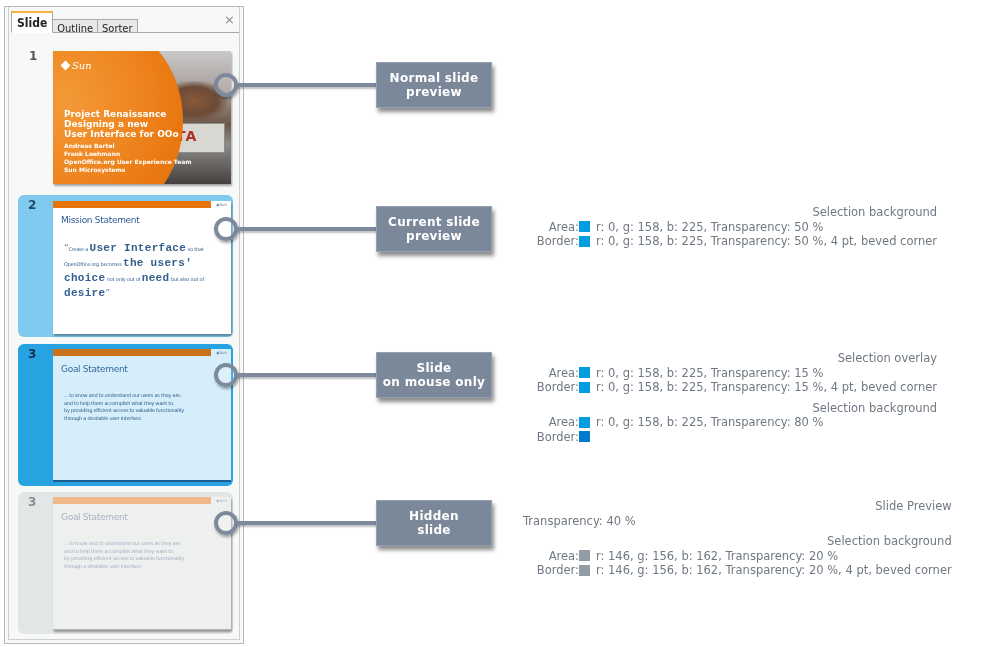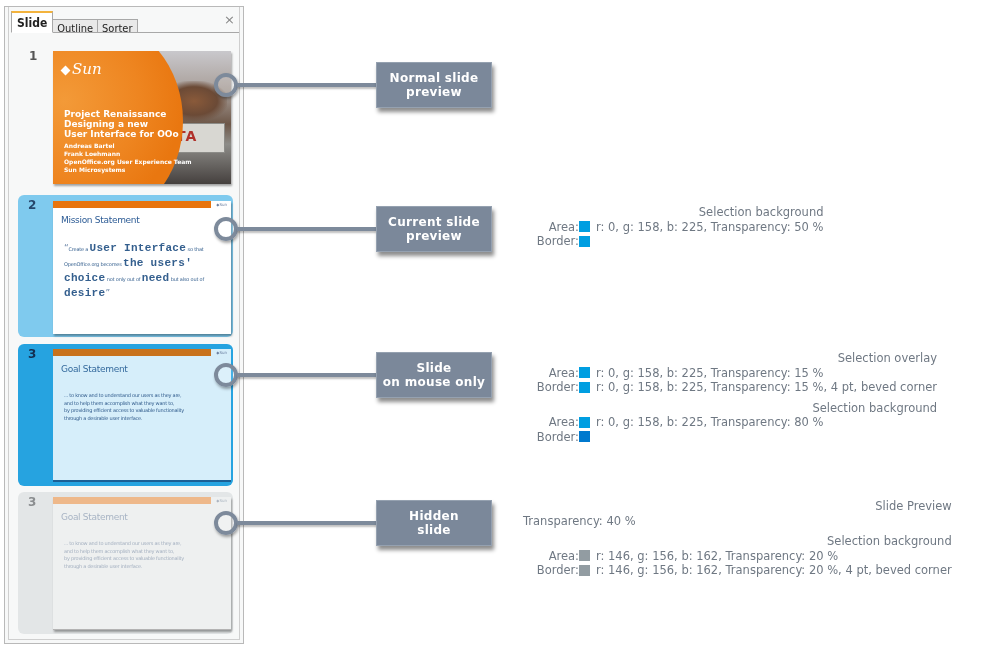--- a/index.html
+++ b/index.html
@@ -50,21 +50,21 @@
       position: absolute; left: -40px; top: -30px; width: 170px; height: 200px;
       background: radial-gradient(ellipse at 30% 40%, #f39a38 0%, #ee8520 45%, #e97710 70%);
       border-radius: 0 50% 50% 0 / 0 50% 50% 0;
     }
     .truck {
       position: absolute; right: 6px; top: 72px; width: 58px; height: 30px;
       background: #d8d7d2; border: 1px solid #8c8c88;
     }
     .truck-text { position: absolute; left: 8px; top: 4px; color: #b0302a; font-weight: bold; font-size: 14px; letter-spacing: 1px; }
     .camel { position: absolute; right: 4px; top: 30px; width: 66px; height: 40px; background: radial-gradient(ellipse at 50% 50%, #8a5a3a 0%, #6b4a36 50%, rgba(120,100,80,0) 75%); }
-    .sun-logo { position: absolute; left: 9px; top: 9px; color: #fff; font-family: "DejaVu Serif", serif; font-style: italic; font-size: 15px; }
+    .sun-logo { position: absolute; left: 9px; top: 9px; color: #fff; font-family: "DejaVu Serif", serif; font-style: italic; font-size: 10px; }
     .sun-logo .diamond { display: inline-block; width: 7px; height: 7px; background: #fff; transform: rotate(45deg); margin-right: 3px; }
     .t1-title { position: absolute; left: 11px; top: 58px; color: #fff; font-weight: bold; font-size: 9px; line-height: 10px; white-space: pre; }
     .t1-sub { position: absolute; left: 11px; top: 91px; color: #fff; font-size: 6px; line-height: 8px; white-space: pre; font-weight: bold; }
 
     
     #item2 { top: 188px; height: 142px; background: #7fcaee; border-radius: 6px; }
     #item2 .slide-num { color: #26476b; }
     #thumb2 { top: 6px; background: #fff; }
     .topbar { position: absolute; left: 0; top: 0; width: 158px; height: 7px; background: #e8740c; }
     .mini-logo { position: absolute; right: 4px; top: 1px; font-size: 4px; color: #6a7fa0; }
@@ -223,20 +223,21 @@
     <div class="group">
       <div class="head">Selection background</div>
       <div class="row">
         <span class="lbl">Area:</span>
         <span class="swatch" style="background: rgb(0, 158, 225);"></span>
         <span>r: 0, g: 158, b: 225,  Transparency: 50 %</span>
       </div>
       <div class="row">
         <span class="lbl">Border:</span>
         <span class="swatch" style="background: rgb(0, 158, 225);"></span>
+        <span>r: 0, g: 158, b: 225,  Transparency: 50 %, 4 pt, beved corner</span>
       </div>
     </div>
   </div>
 <div class="anno" style="top:351px;">
     <div class="group">
       <div class="head">Selection overlay</div>
       <div class="row">
         <span class="lbl">Area:</span>
         <span class="swatch" style="background: rgb(0, 158, 225);"></span>
         <span>r: 0, g: 158, b: 225,  Transparency: 15 %</span>

